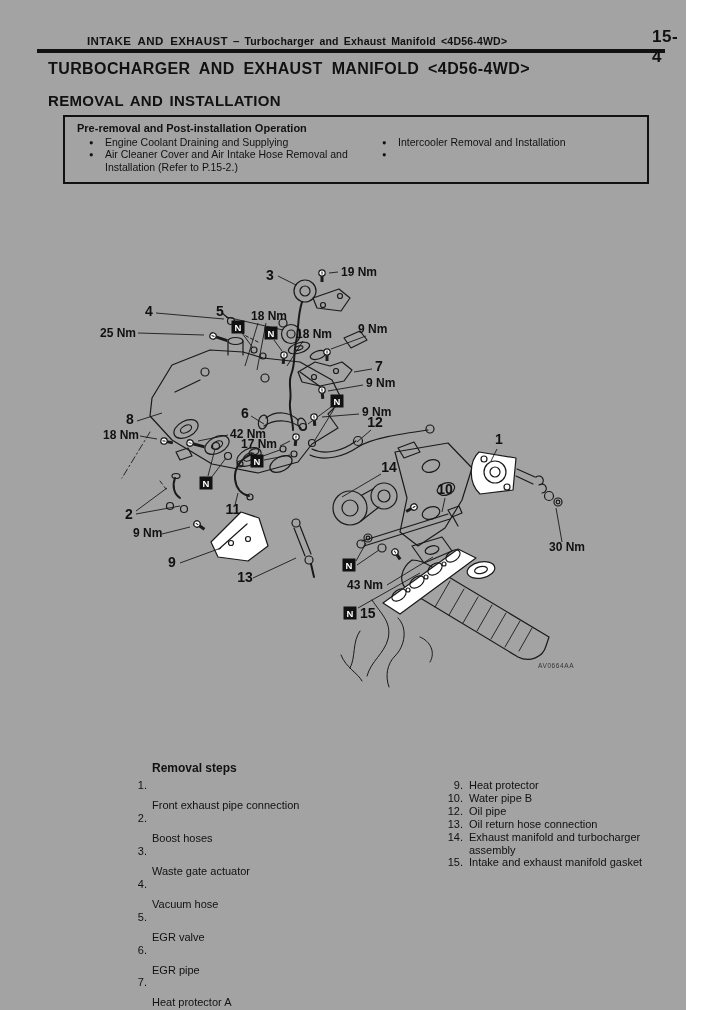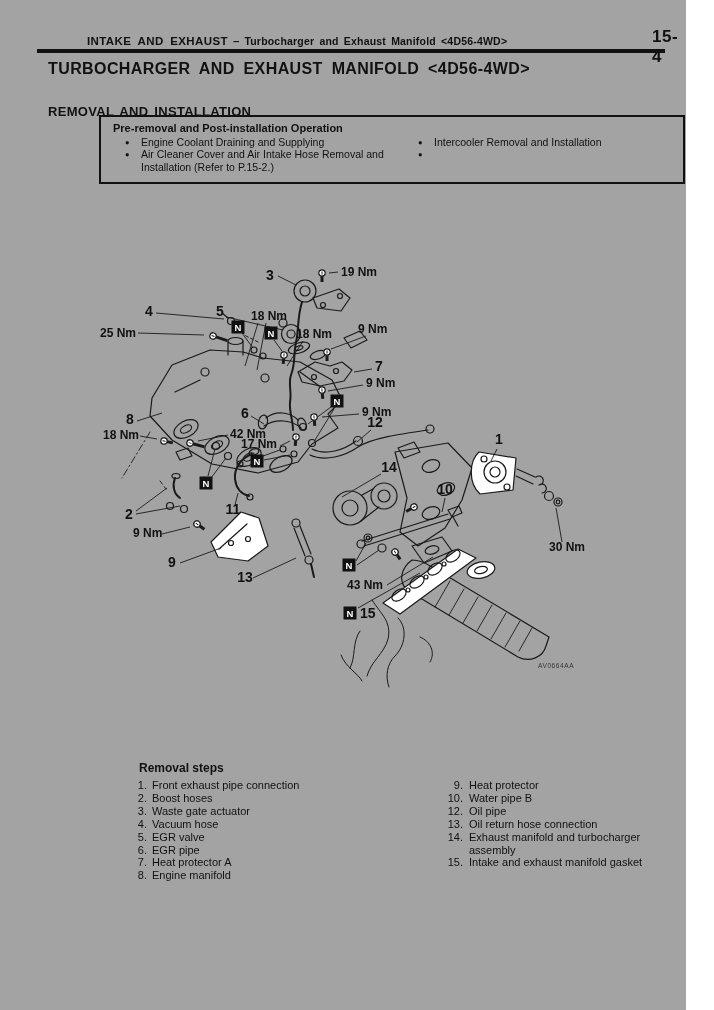--- a/index.html
+++ b/index.html
@@ -7,39 +7,39 @@
         font-family:"Liberation Sans",sans-serif;color:#111;}
   
   .hdr{position:absolute;top:31px;left:87px;white-space:nowrap;}
   .hdr .sec{font-size:11.5px;font-weight:bold;letter-spacing:.4px;word-spacing:3px;}
   .hdr .dash{font-size:11.5px;font-weight:bold;margin:0 5px;}
   .hdr .sub{font-size:10.5px;font-weight:bold;letter-spacing:.2px;word-spacing:2px;}
   .pagenum{position:absolute;top:27px;left:652px;font-size:17px;font-weight:bold;letter-spacing:.5px;}
   .hrule{position:absolute;top:49px;left:37px;width:628px;height:3.5px;background:#111;}
   
   .title{position:absolute;top:60px;left:48px;font-size:16px;font-weight:bold;letter-spacing:.4px;word-spacing:4px;}
-  .subtitle{position:absolute;top:104px;left:48px;font-size:13px;font-weight:bold;letter-spacing:.3px;word-spacing:2px;}
+  .subtitle{position:absolute;top:92px;left:48px;font-size:15px;font-weight:bold;letter-spacing:.3px;word-spacing:2px;}
   
-  .opbox{position:absolute;top:115px;left:63px;width:560px;border:2px solid #111;padding:5px 10px 9px 12px;margin-left:36px;}
+  .opbox{position:absolute;top:115px;left:63px;width:560px;border:2px solid #111;padding:5px 10px 9px 12px;}
   .opbox .bt{font-size:11px;font-weight:bold;}
   .opcols{display:flex;margin-top:2px;}
   .opcol{font-size:10.5px;line-height:12.4px;}
   .opcol.l{width:278px;margin-left:10px;}
   .opcol.r{width:258px;margin-left:16px;}
   .opitem{position:relative;padding-left:18px;}
   .opitem .blt{position:absolute;left:2px;top:1px;font-size:7.5px;}
   
-  .steps-title{position:absolute;top:761px;left:139px;font-size:12px;font-weight:bold;}
+  .steps-title{position:absolute;top:761px;left:152px;font-size:12px;font-weight:bold;}
   .steps{position:absolute;font-size:11px;line-height:12.9px;}
   .steps.left{top:779px;left:130px;width:290px;}
   .steps.right{top:779px;left:438px;width:240px;}
   .step{display:flex;}
   .steps.left .snum{flex:0 0 17px;text-align:right;padding-right:5px;}
   .steps.right .snum{flex:0 0 25px;text-align:right;padding-right:6px;}
-  .steps.left .stxt{width:262px;}
+  .steps.left .stxt{width:262px;margin-top:20px;}
   .steps.right .stxt{width:192px;}
   
   .diagram{position:absolute;top:230px;left:0;width:714px;height:520px;}
   .art{stroke:#1a1a1a;fill:none;stroke-width:1.2;stroke-linejoin:round;stroke-linecap:round;}
   .ldr{stroke:#1a1a1a;stroke-width:.9;}
   .pnum{font-family:"Liberation Sans",sans-serif;font-size:14px;font-weight:bold;fill:#111;}
   .torq{font-family:"Liberation Sans",sans-serif;font-size:12px;font-weight:bold;fill:#111;}
   .nbox{fill:#111;}
   .nletter{font-family:"Liberation Sans",sans-serif;font-size:9.5px;font-weight:bold;fill:#fff;text-anchor:middle;}
   .bolt .shaft{stroke:#1a1a1a;stroke-width:3;}

